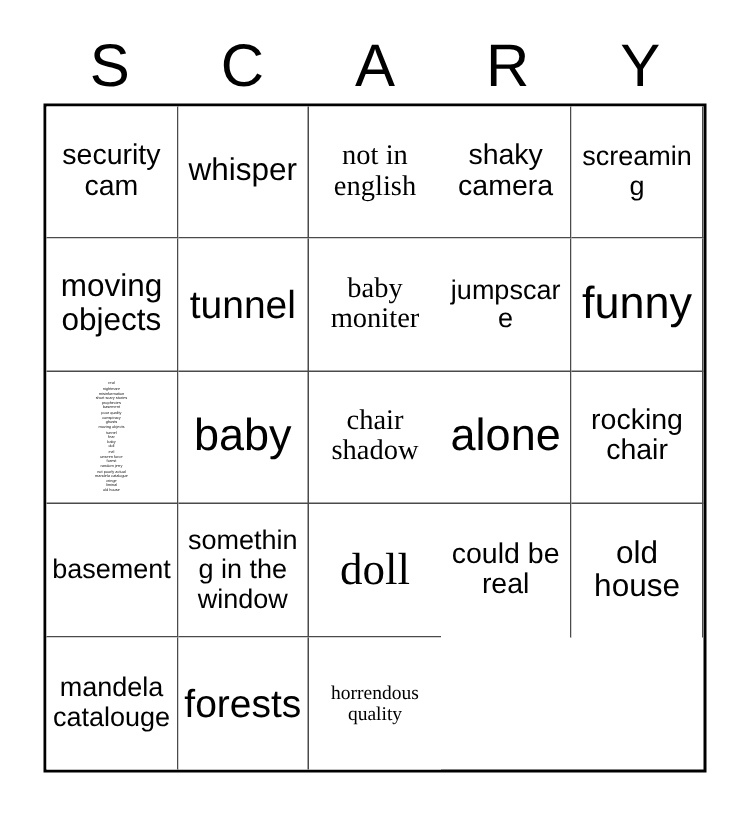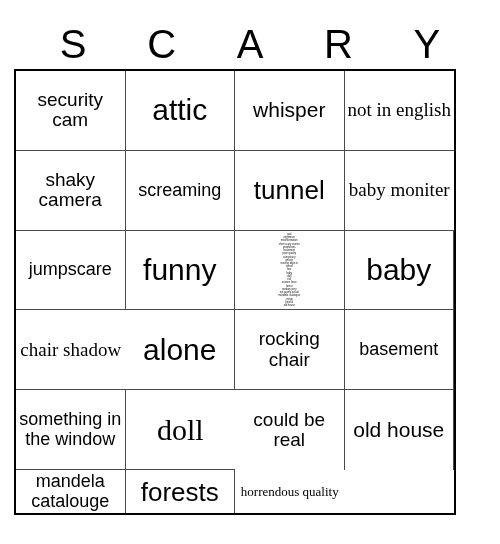--- a/index.html
+++ b/index.html
@@ -40,28 +40,28 @@
     font-size: 40px;
     line-height: 1;
     font-weight: 400;
     letter-spacing: 0;
     color: #000;
   }
 
   
   #grid {
     position: absolute;
-    left: 14px;
+    left: 29px;
     top: 69px;
     width: 442px;
     height: 446px;
     box-sizing: border-box;
     border: 2px solid #000000;
     display: grid;
-    grid-template-columns: repeat(4, 1fr);
+    grid-template-columns: repeat(5, 1fr);
     grid-template-rows: repeat(5, 1fr);
     background: #ffffff;
   }
   .cell {
     box-sizing: border-box;
     border-right: 1px solid #4a4a4a;
     border-bottom: 1px solid #4a4a4a;
     display: flex;
     align-items: center;
     justify-content: center;
@@ -110,34 +110,34 @@
     <div class="header-letter">C</div>
     <div class="header-letter">A</div>
     <div class="header-letter">R</div>
     <div class="header-letter">Y</div>
   </div>
 
   <div id="grid">
       <div class="cell fs-m">
         <span class="cell-text">security cam</span>
       </div>
-      <div class="cell fs-xxl">
-        <span class="cell-text">attic</span>
-      </div>
       <div class="cell fs-l">
         <span class="cell-text">whisper</span>
       </div>
       <div class="cell fs-m col-last">
         <span class="cell-text">not in english</span>
       </div>
       <div class="cell fs-m">
         <span class="cell-text">shaky camera</span>
       </div>
       <div class="cell fs-s">
         <span class="cell-text">screaming</span>
+      </div>
+      <div class="cell fs-l">
+        <span class="cell-text">moving objects</span>
       </div>
       <div class="cell fs-xl">
         <span class="cell-text">tunnel</span>
       </div>
       <div class="cell fs-m col-last">
         <span class="cell-text">baby moniter</span>
       </div>
       <div class="cell fs-s">
         <span class="cell-text">jumpscare</span>
       </div>

